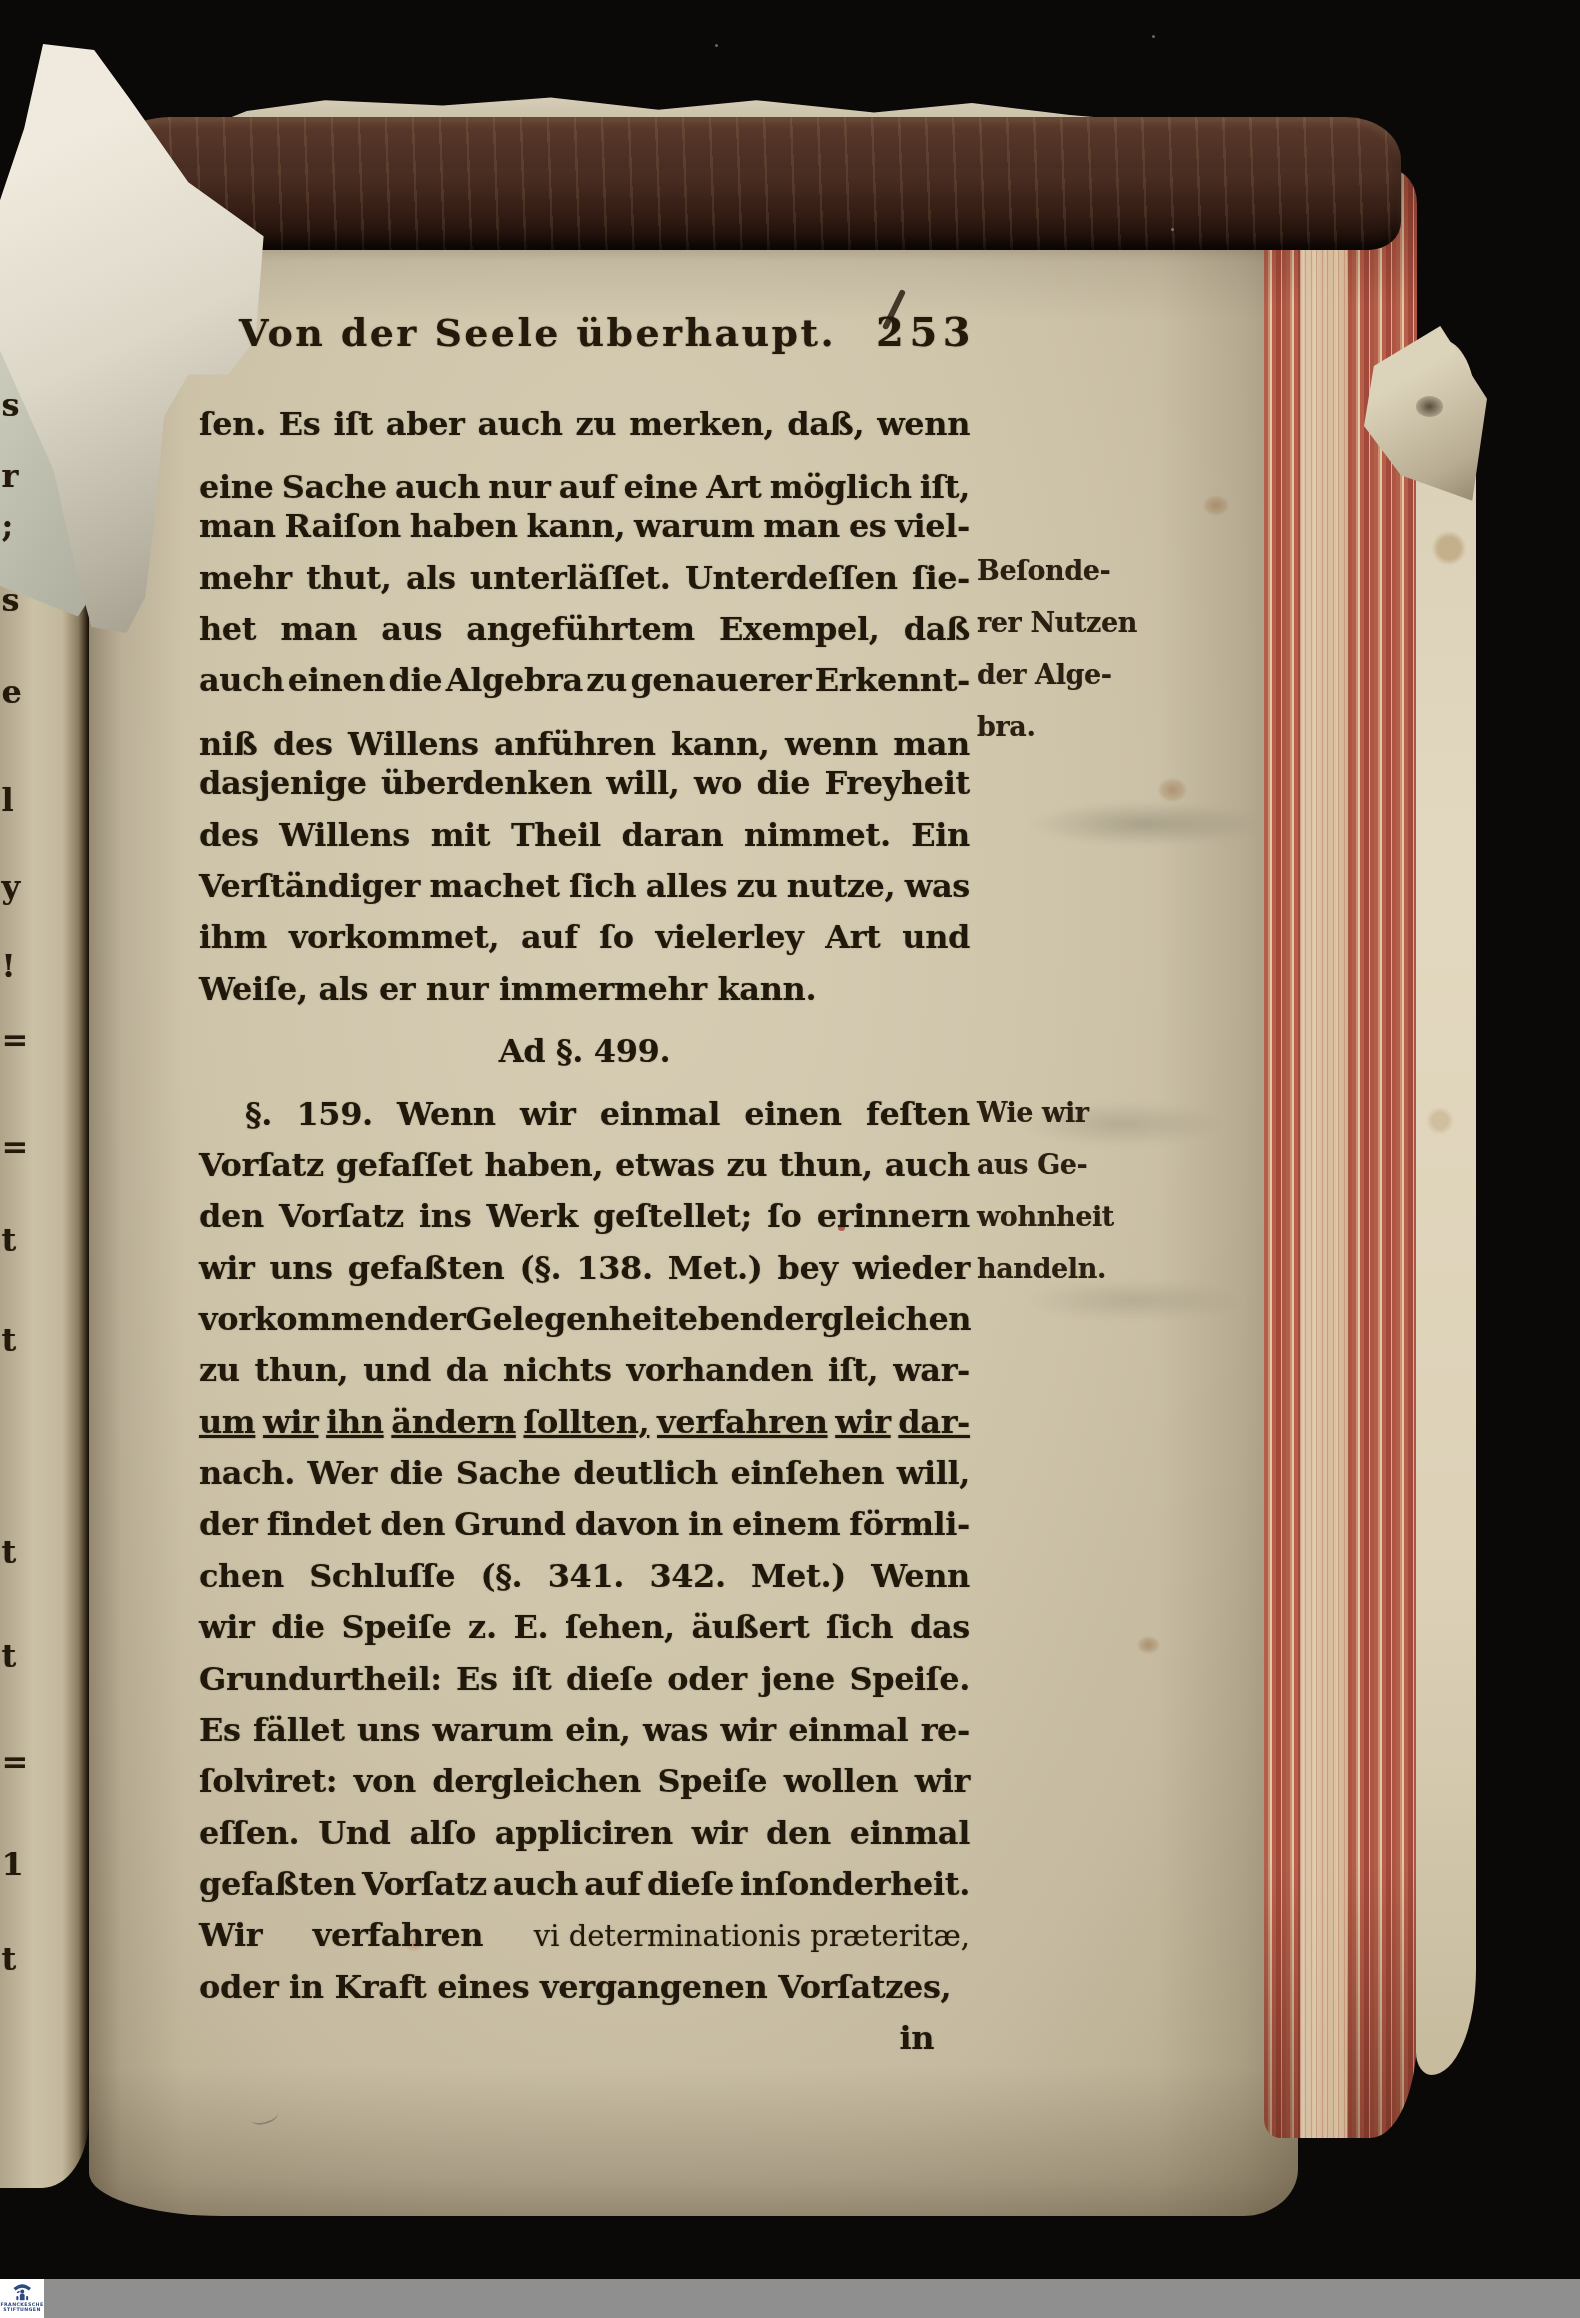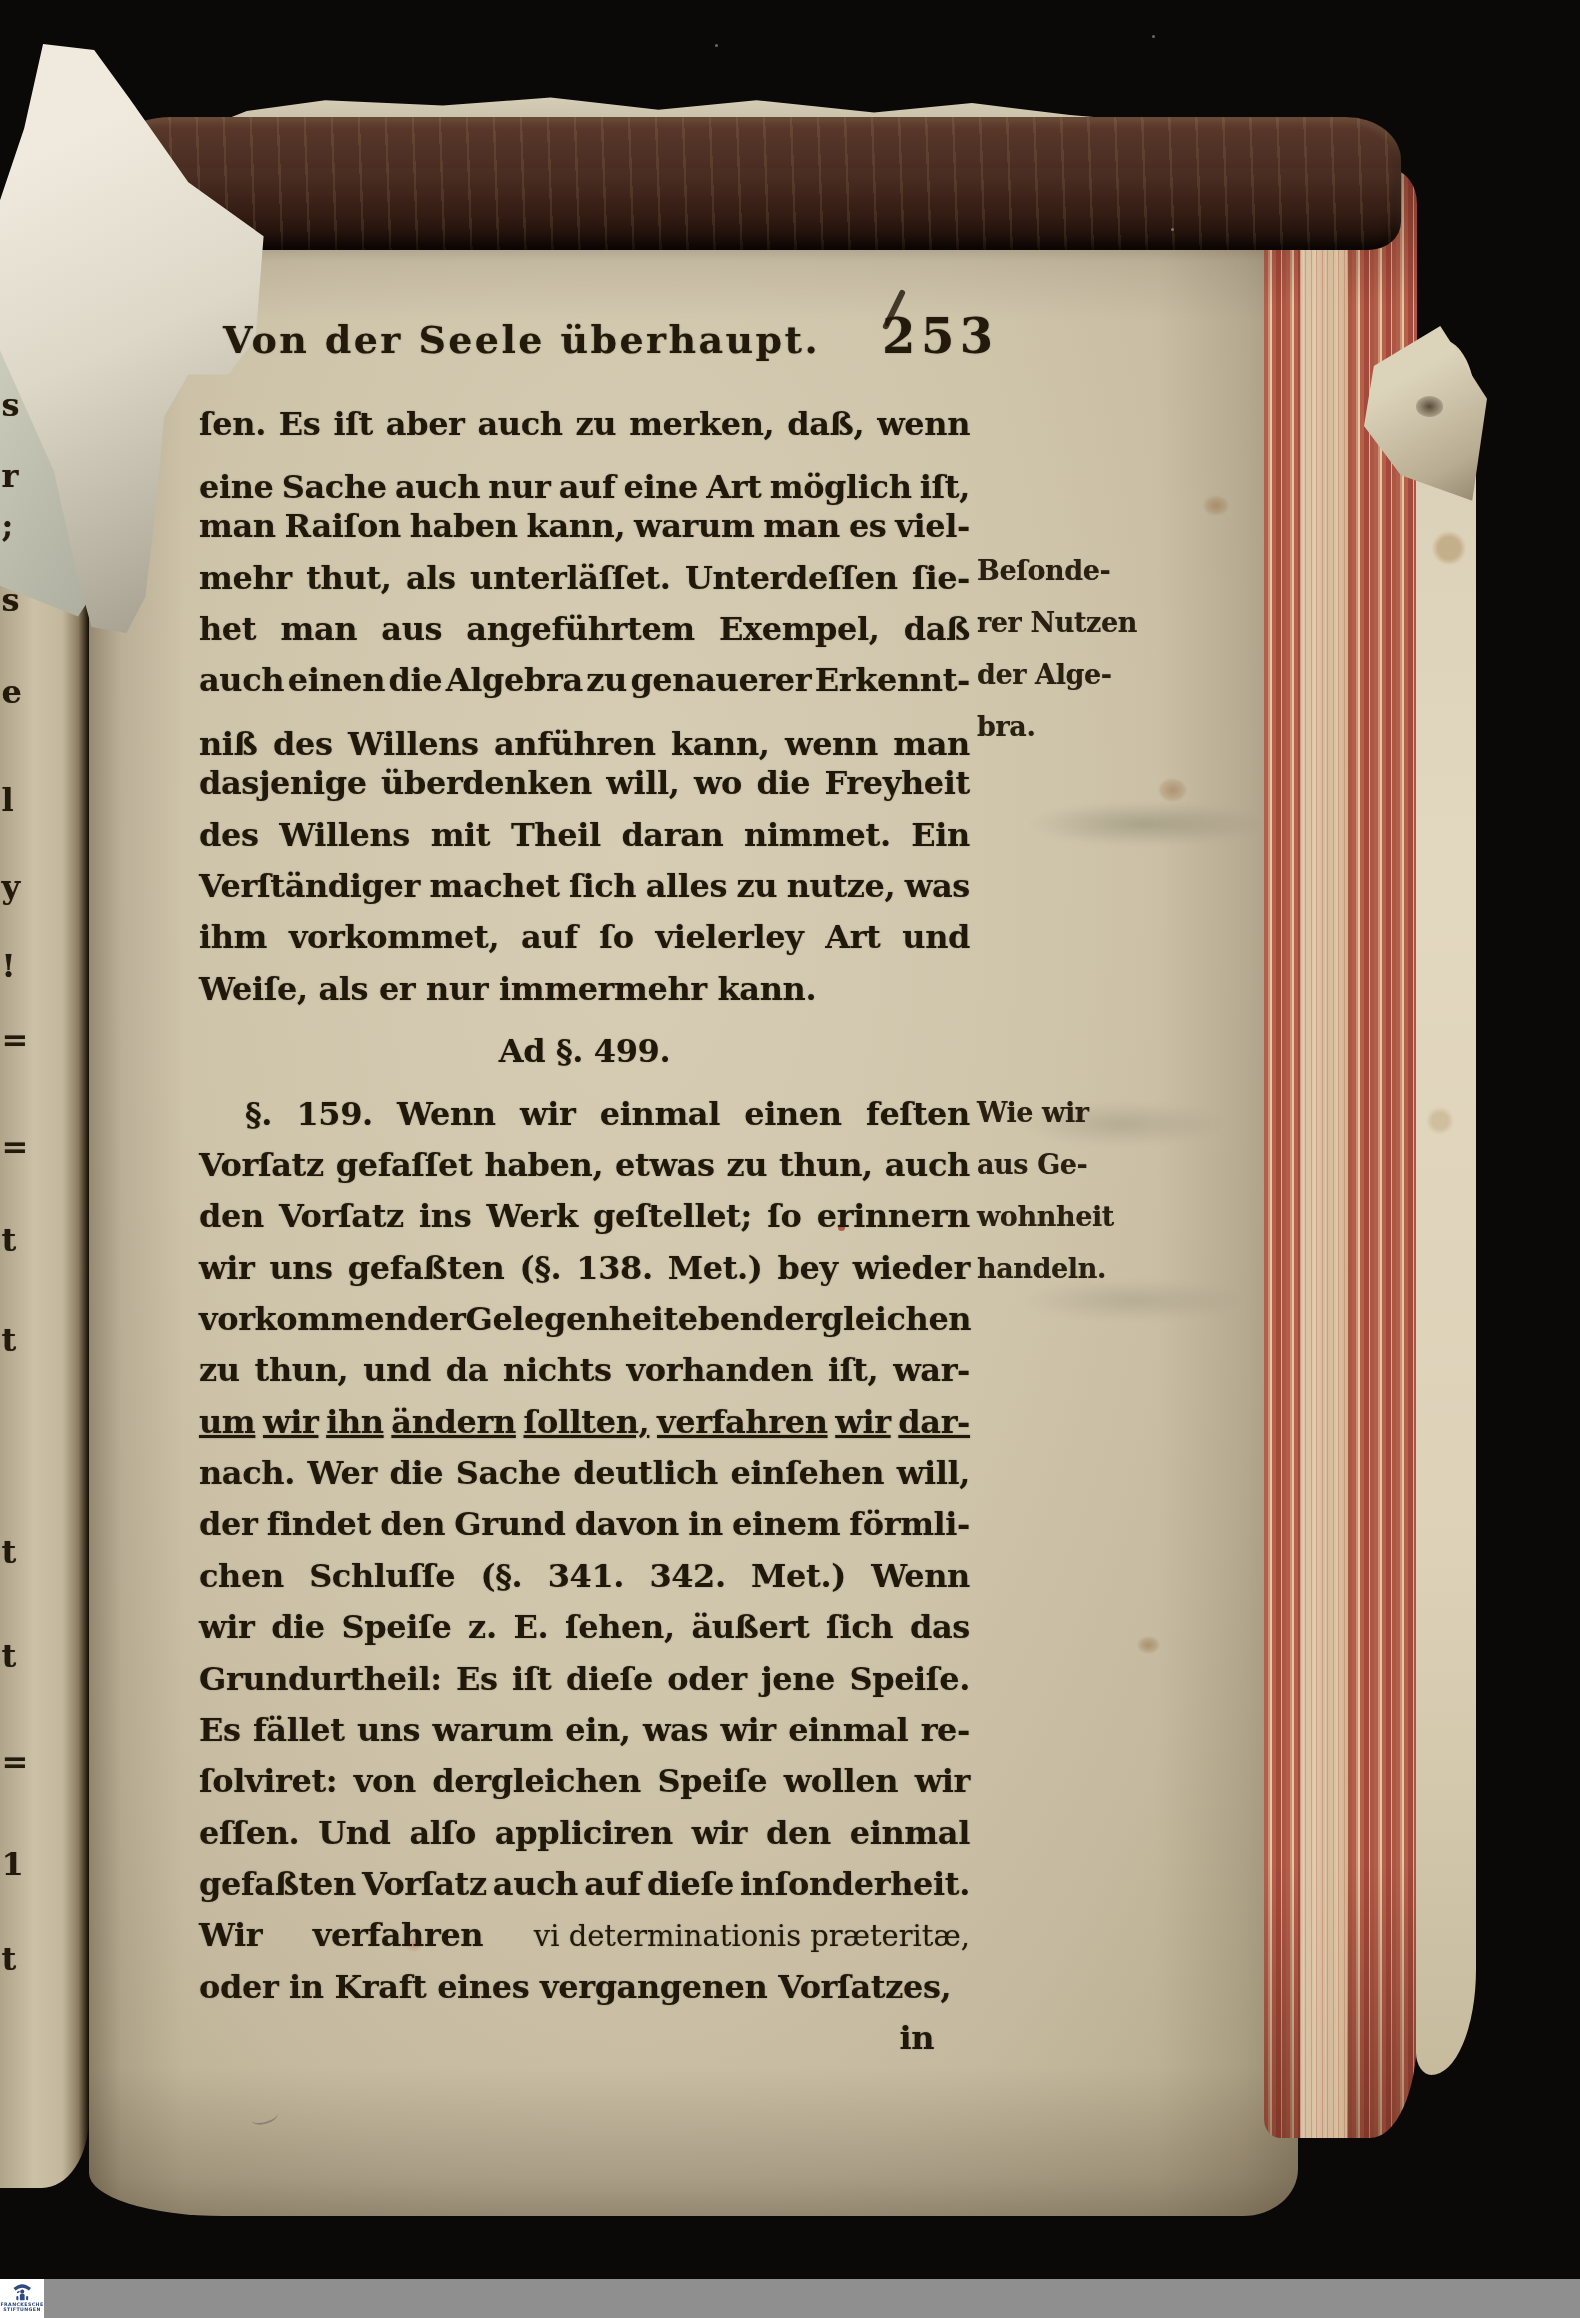--- a/index.html
+++ b/index.html
@@ -91,24 +91,24 @@
   .ghost1 { left:1027px; top:802px; width:237px; height:44px; background:radial-gradient(rgba(90,85,70,.30),rgba(0,0,0,0) 70%); }
   .ghost2 { left:1019px; top:1102px; width:205px; height:44px; background:radial-gradient(rgba(90,85,70,.20),rgba(0,0,0,0) 70%); }
   .ghost3 { left:1023px; top:1280px; width:221px; height:41px; background:radial-gradient(rgba(90,85,70,.18),rgba(0,0,0,0) 70%); }
   .squiggle { left:251px; top:2110px; width:27px; height:14.2px; border:none;
     border-bottom:2.4px solid rgba(60,60,85,.35); border-radius:50%; transform:rotate(-15deg); }
   .dust { width:3.2px; height:3.2px; border-radius:50%; background:#cfcabb; opacity:.5; }
   .dust1 { left:1152px; top:35px; } .dust2 { left:1171px; top:228px; } .dust3 { left:715px; top:44px; }
 
   
   .page-header { top:308px; left:223px; display:flex; align-items:baseline; color:#231a0b; }
-  .page-header * { position:static; }
+  .page-header * { position:static;margin-left:16px; }
   .header-title { font-size:38px; font-weight:700; letter-spacing:2.4px;
     text-shadow:0 0 1.6px rgba(35,26,11,.4); }
-  .header-pagenum { font-size:48px; font-weight:700; margin-left:62px; letter-spacing:5.5px;
+  .header-pagenum { font-size:40px; font-weight:700; margin-left:40px; letter-spacing:5.5px;
     text-shadow:0 0 1.6px rgba(35,26,11,.4); }
 
   .body-text { left:199px; top:0; width:771px; height:2319px; color:#20180a; }
   .line { left:0; width:771px; height:51px; display:block; font-size:32px; font-weight:700;
     letter-spacing:-0.4px; white-space:pre; text-shadow:0 0 1.6px rgba(32,24,10,.35); }
   .line.just { display:flex; justify-content:space-between; align-items:baseline; }
   .line.just span { position:static; }
   .line.center { text-align:center; font-size:32px; }
   .line.catchword { text-align:right; padding-right:36px; }
   .line .roman { font-weight:400; font-size:29px; letter-spacing:0; }

